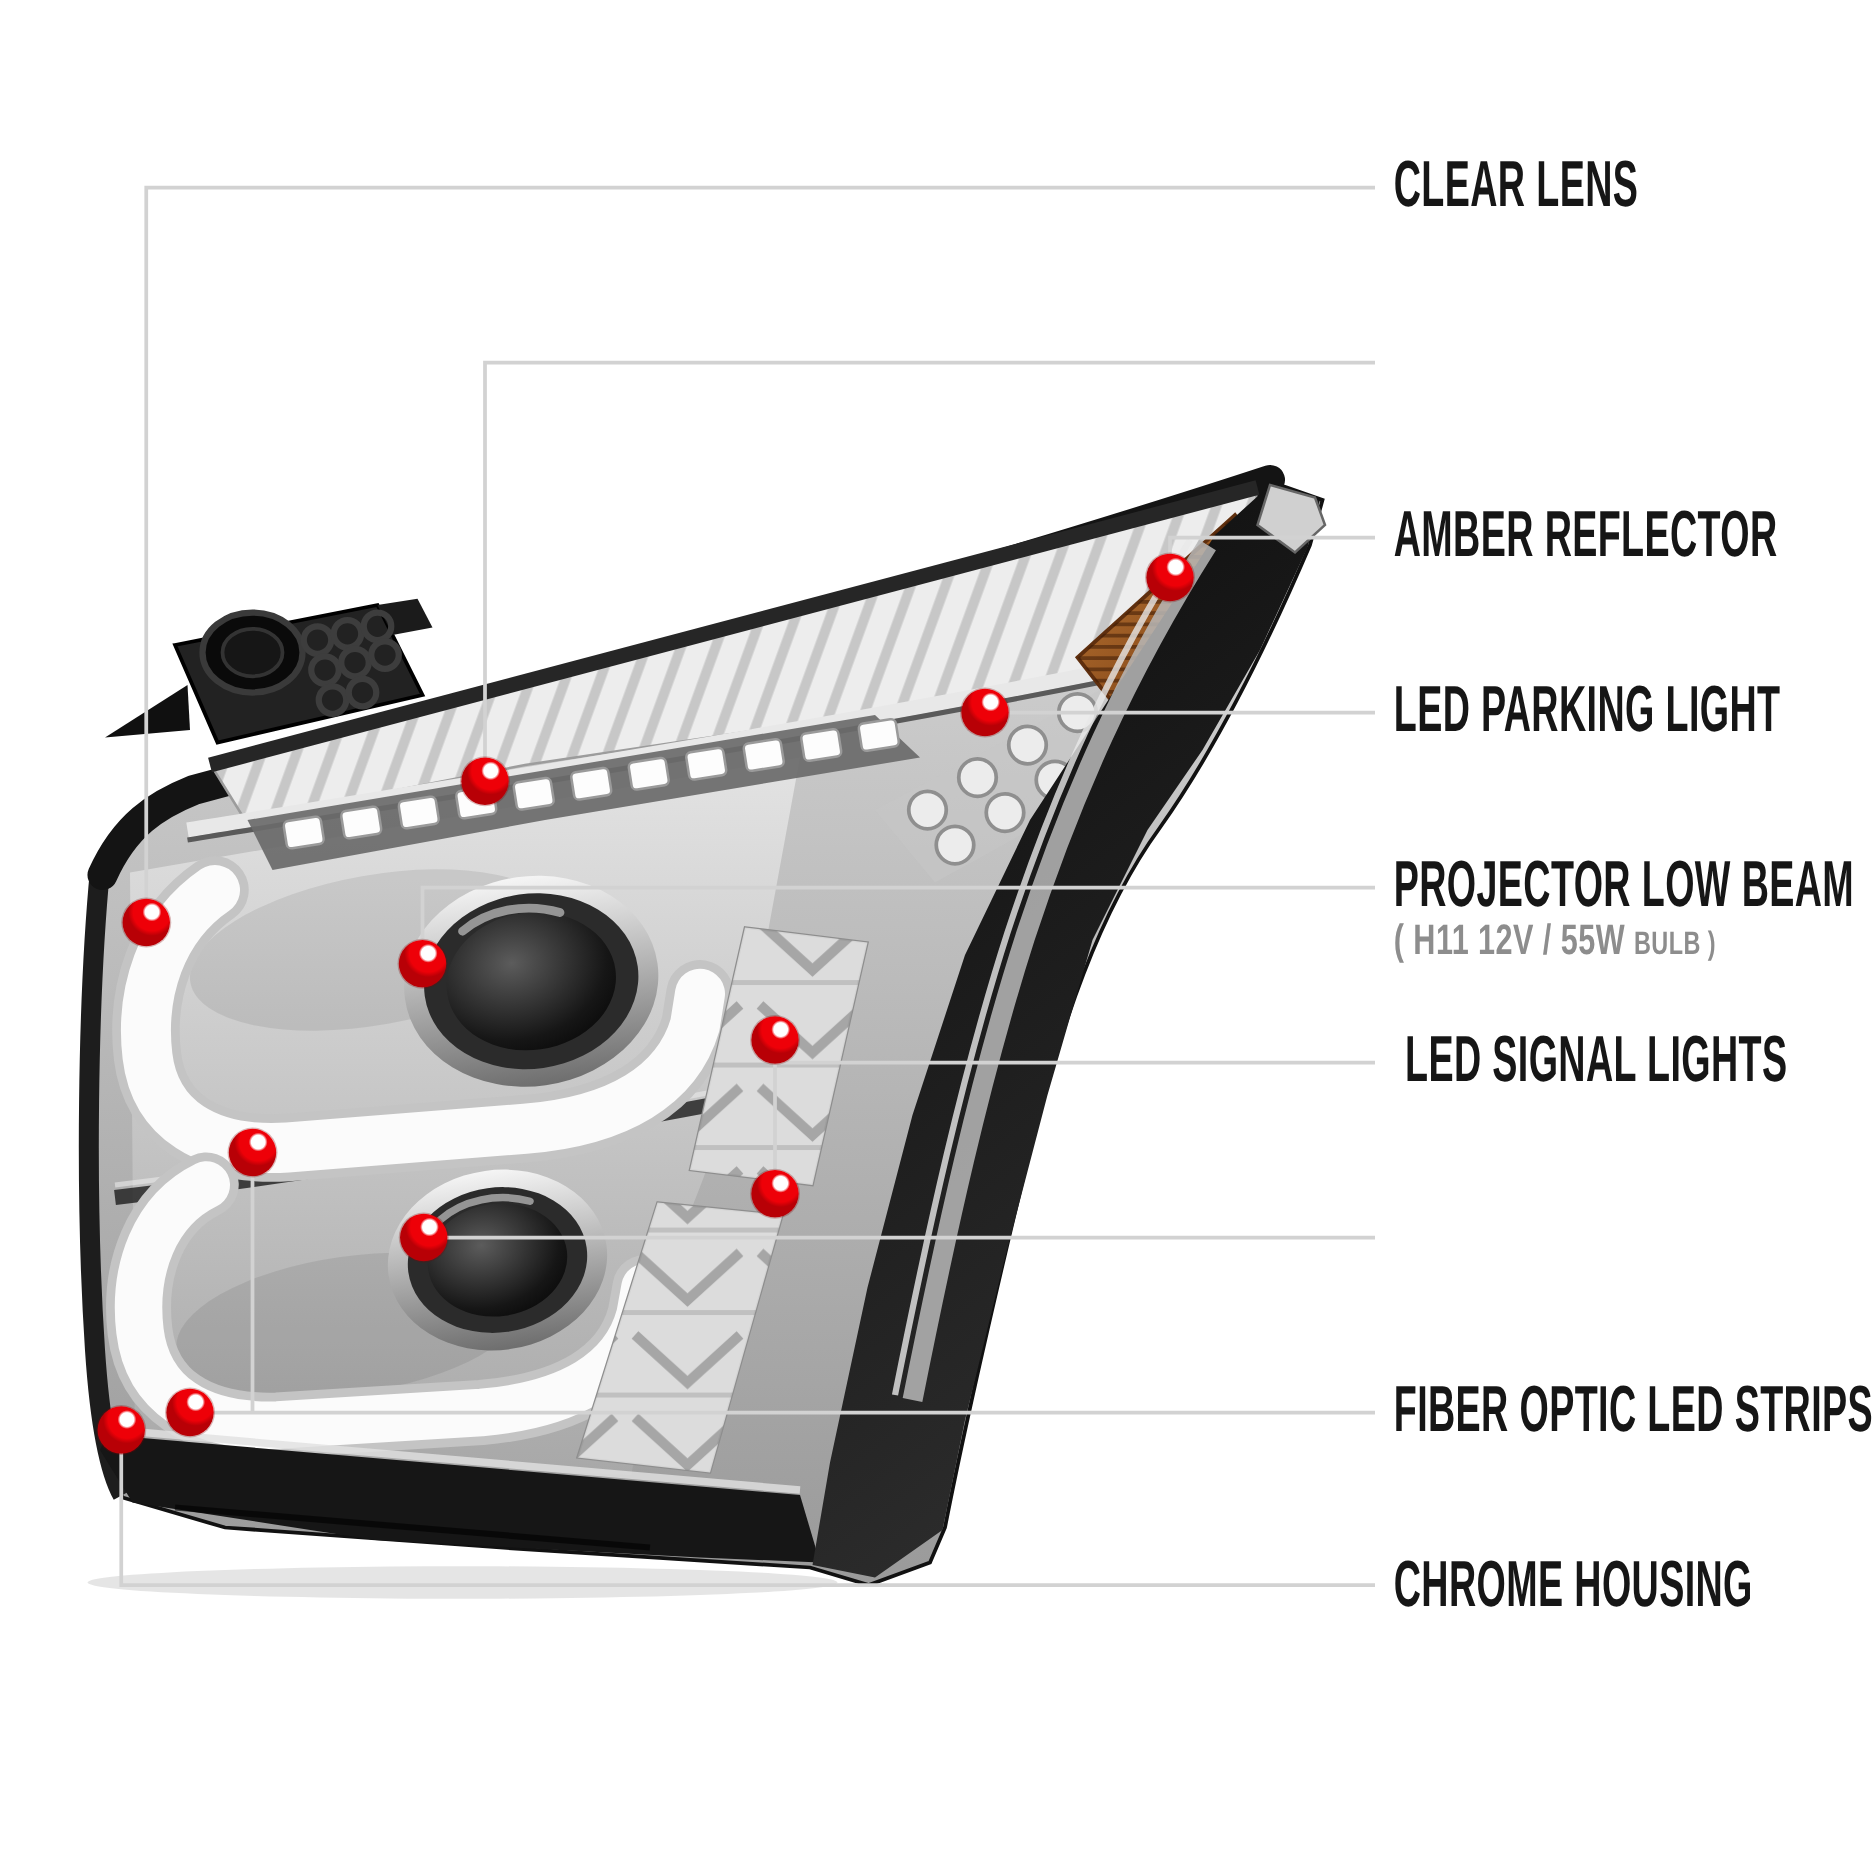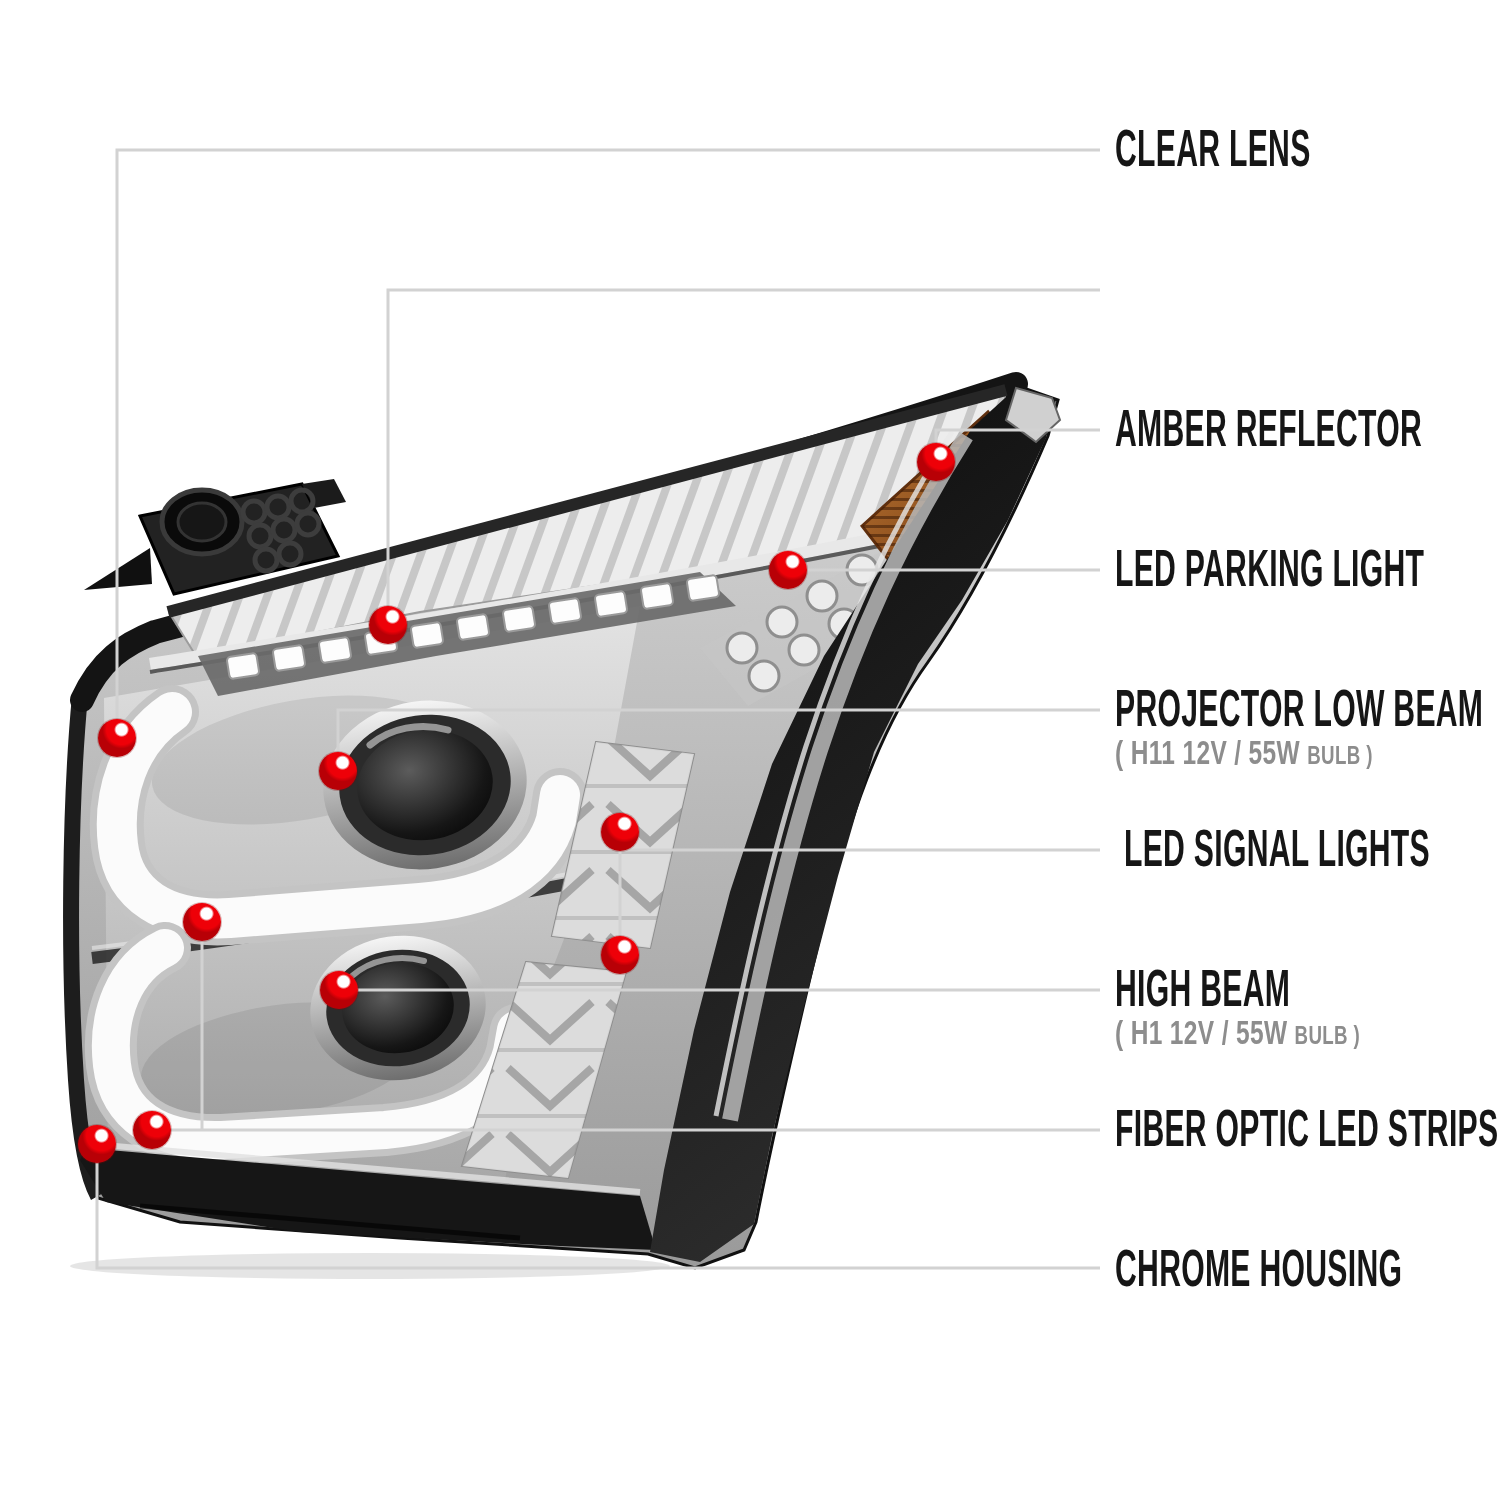--- a/index.html
+++ b/index.html
@@ -220,19 +220,18 @@
     <div class="marker" style="left: 936px; top: 462px;"></div>
     <div class="callout" style="left: 1115px; top: 430px;"><span class="main">AMBER REFLECTOR</span></div>
     <div class="marker" style="left: 788px; top: 570px;"></div>
     <div class="callout" style="left: 1115px; top: 570px;"><span class="main">LED PARKING LIGHT</span></div>
     <div class="marker" style="left: 338px; top: 771px;"></div>
     <div class="callout" style="left: 1115px; top: 710px;"><span class="main">PROJECTOR LOW BEAM</span><div class="sub"><span>( H11 12V / 55W</span> <span class="small">BULB )</span></div></div>
     <div class="marker" style="left: 620px; top: 832px;"></div>
     <div class="marker" style="left: 620px; top: 955px;"></div>
     <div class="callout" style="left: 1124px; top: 850px;"><span class="main">LED SIGNAL LIGHTS</span></div>
     <div class="marker" style="left: 339px; top: 990px;"></div>
-    <div class="callout" style="left: 1115px; top: 990px;"><span class="main">HIGH BEAM</span><div class="sub"><span>( H1 12V / 55W</span> <span class="small">BULB )</span></div></div>
     <div class="marker" style="left: 202px; top: 922px;"></div>
     <div class="marker" style="left: 152px; top: 1130px;"></div>
     <div class="callout" style="left: 1115px; top: 1130px;"><span class="main">FIBER OPTIC LED STRIPS</span></div>
     <div class="marker" style="left: 97px; top: 1144px;"></div>
     <div class="callout" style="left: 1115px; top: 1270px;"><span class="main">CHROME HOUSING</span></div>
   </div>
 
 </body></html>

